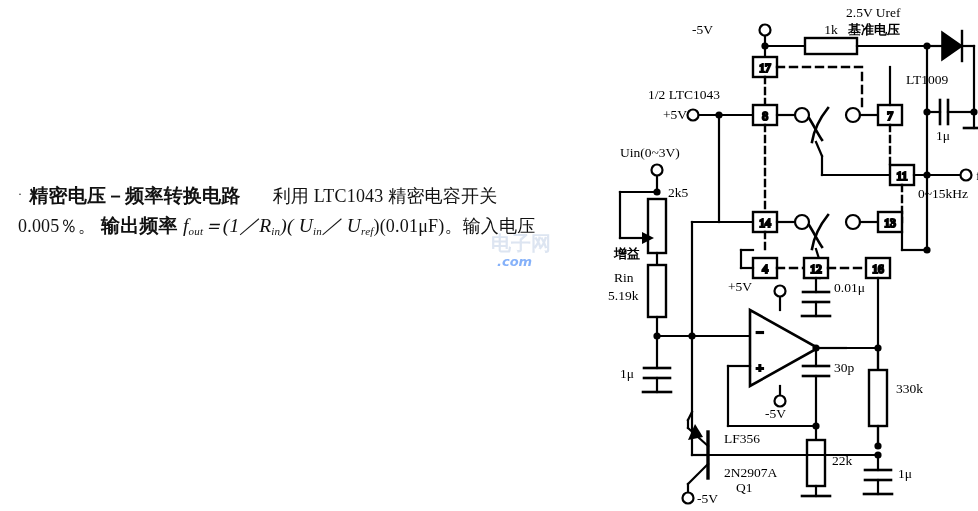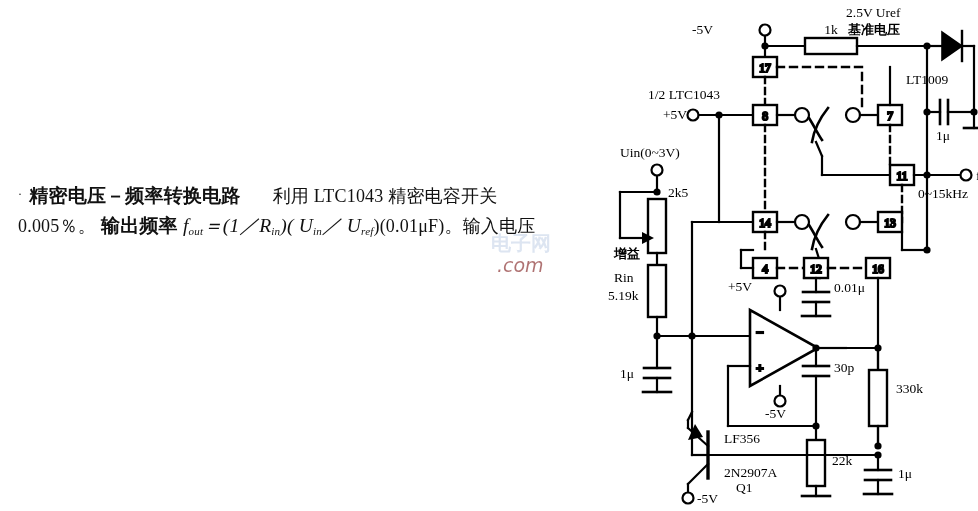--- a/index.html
+++ b/index.html
@@ -63,23 +63,23 @@
     left: 78px; top: 2px;
     font-family: Liberation Serif, serif;
     font-size: 20px;
     color: #c9d6ea;
     font-weight: bold;
   }
   #wm-com {
     position: absolute;
     left: 84px; top: 26px;
     font-family: "DejaVu Sans", sans-serif;
-    font-size: 19px;
-    color: #7f1d1d;
-    font-weight: normal;
+    font-size: 13px;
+    color: #3b82f6;
+    font-weight: bold;
     font-style: italic;
   }
 
   
   #schematic {
     position: absolute;
     left: 600px;
     top: 0px;
     width: 378px;
     height: 511px;

